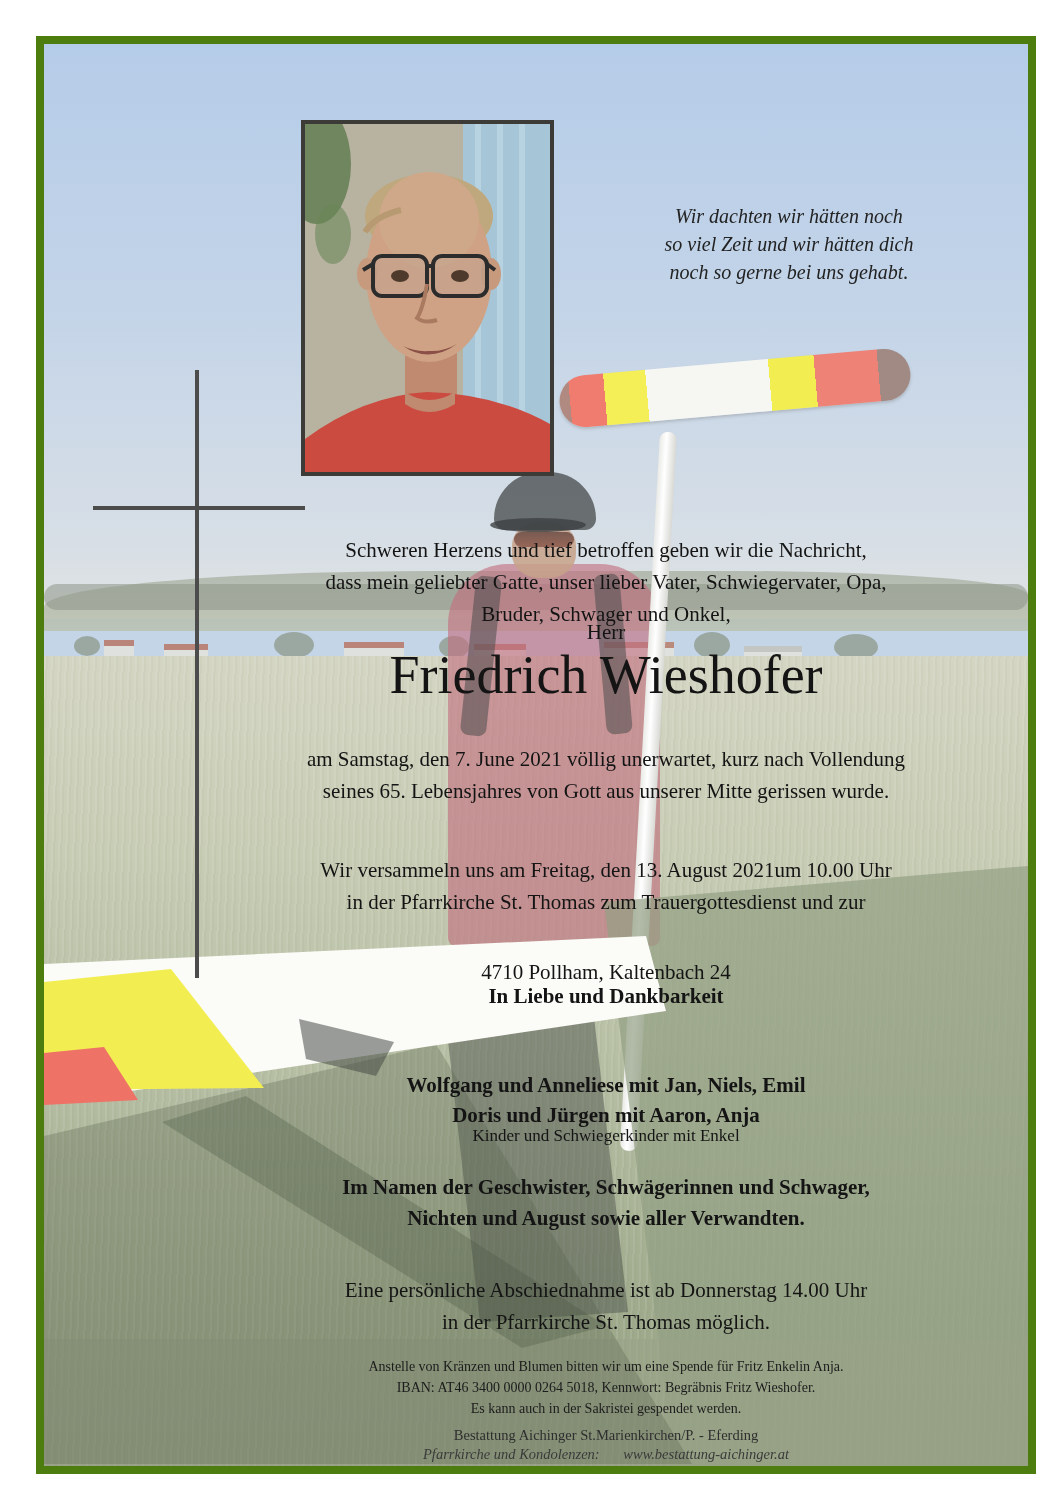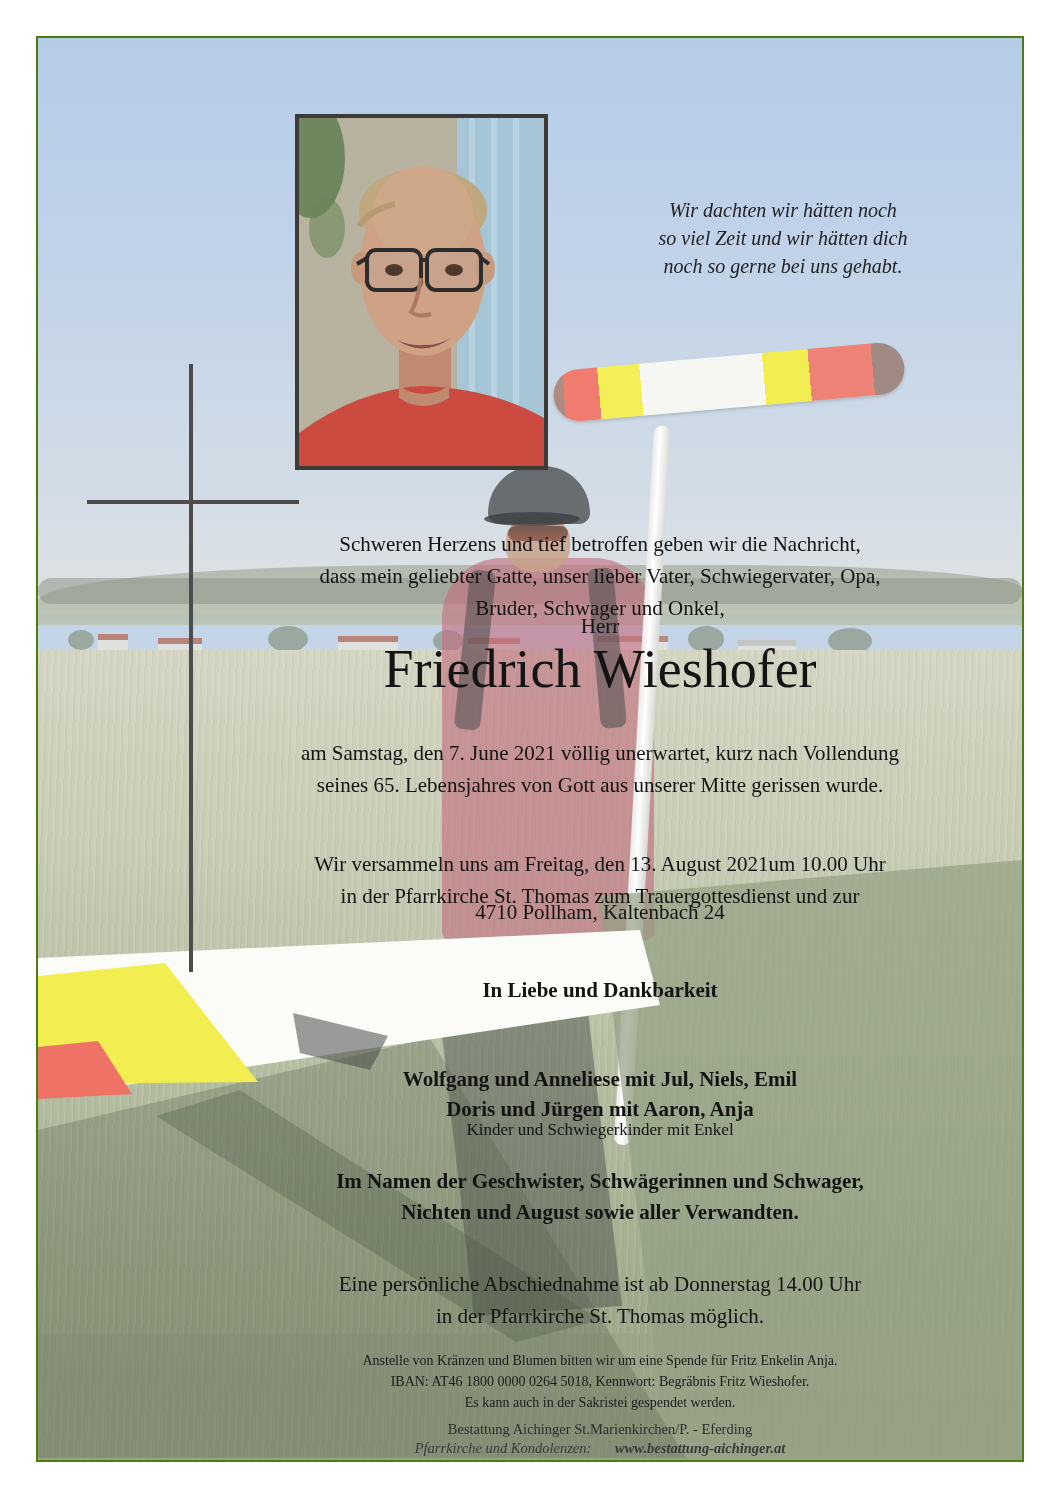--- a/index.html
+++ b/index.html
@@ -1,18 +1,18 @@
 <!DOCTYPE html>
 <html><head>
 <meta charset="utf-8">
 <style>
   html,body{margin:0;padding:0;background:#ffffff;}
   #page{position:relative;width:1062px;height:1500px;background:#ffffff;overflow:hidden;
         font-family:"Liberation Serif",serif;}
-  #card{position:absolute;left:36px;top:36px;width:984px;height:1422px;border:2px solid #4d7c0f;overflow:hidden;background:#c5d5e8;}
+  #card{position:absolute;left:36px;top:36px;width:984px;height:1422px;border:8px solid #4d7c0f;overflow:hidden;background:#c5d5e8;}
   .abs{position:absolute;}
   
   .sky{left:0;top:0;width:100%;height:575px;background:linear-gradient(#b5cce8 0%,#c3d4e8 45%,#d6dee6 85%,#dfe3e2 100%);}
   .hills{left:0;top:527px;width:100%;height:60px;background:linear-gradient(#a9b0a3,#b9c0ac);opacity:.8;border-radius:40% 30% 0 0/60% 40% 0 0;}
   .treeline{left:0;top:540px;width:100%;height:26px;background:#8e9588;opacity:.55;border-radius:50px;}
   .village{left:0;top:578px;width:100%;height:40px;}
   .house{position:absolute;background:#e8e6dd;width:30px;height:12px;border-top:6px solid #b56a55;opacity:.75;}
   .tree{position:absolute;background:#7e8a71;border-radius:50%;opacity:.6;}
   .field{left:0;top:612px;width:100%;height:812px;background:linear-gradient(#d4d6c3 0%,#c7ccb4 25%,#b3bca0 55%,#a0ab8d 80%,#97a287 100%);}
   .grain{left:0;top:612px;width:100%;height:812px;opacity:.5;
@@ -37,31 +37,31 @@
   .cross-h{left:49px;top:462px;width:212px;height:4px;background:#4c4c4c;}
   
   .txt{position:absolute;text-align:center;color:#141414;white-space:nowrap;}
   .col{left:132px;width:860px;}
   .quote{left:520px;width:450px;top:158px;font-size:20px;line-height:28px;font-style:italic;color:#222;}
   .announce{top:490px;font-size:21px;line-height:32px;}
   .salut{top:576px;font-size:21px;}
   .bigname{top:600px;font-size:54px;line-height:62px;}
   .death{top:699px;font-size:21px;line-height:32px;}
   .service{top:810px;font-size:21px;line-height:32px;}
-  .addr{top:862px;font-size:21px;}
+  .addr{top:916px;font-size:21px;}
   .closing{top:940px;font-size:21px;font-weight:bold;}
   .wife{top:985px;font-size:21px;font-weight:bold;}
   .family{top:1026px;font-size:21px;line-height:30px;font-weight:bold;}
   .famnote{top:1082px;font-size:17px;}
   .relatives{top:1128px;font-size:21px;line-height:31px;font-weight:bold;}
   .farewell{top:1230px;font-size:21px;line-height:32px;}
   .donation{top:1312px;font-size:14px;line-height:21px;color:#1c1c1c;}
   .fhome{top:1383px;font-size:14.5px;color:#2e2e2e;}
   .condol{top:1402px;font-size:14.5px;font-style:italic;color:#3a3a3a;}
-  .condol b{font-weight:bold;margin-left:20px;}
+  .condol b{font-weight:normal;margin-left:20px;}
 </style>
 </head>
 <body>
 
 <div id="page">
   <div id="card">
 
     <div class="abs sky"></div>
     <div class="abs hills"></div>
     <div class="abs treeline"></div>
@@ -159,38 +159,38 @@
 
     <div class="txt col service">
       <div>Wir versammeln uns am Freitag, den 13. August 2021um 10.00 Uhr</div>
       <div>in der Pfarrkirche St. Thomas zum Trauergottesdienst und zur</div>
     </div>
 
     <div class="txt col addr">4710 Pollham, Kaltenbach 24</div>
     <div class="txt col closing">In Liebe und Dankbarkeit</div>
 
     <div class="txt col family">
-      <div>Wolfgang und Anneliese mit Jul, Niels, Emil</div>
+      <div>Wolfgang und Anneliese mit Jan, Niels, Emil</div>
       <div>Doris und Jürgen mit Aaron, Anja</div>
     </div>
     <div class="txt col famnote">Kinder und Schwiegerkinder mit Enkel</div>
 
     <div class="txt col relatives">
       <div>Im Namen der Geschwister, Schwägerinnen und Schwager,</div>
       <div>Nichten und August sowie aller Verwandten.</div>
     </div>
 
     <div class="txt col farewell">
       <div>Eine persönliche Abschiednahme ist ab Donnerstag 14.00 Uhr</div>
       <div>in der Pfarrkirche St. Thomas möglich.</div>
     </div>
 
     <div class="txt col donation">
       <div>Anstelle von Kränzen und Blumen bitten wir um eine Spende für Fritz Enkelin Anja.</div>
-      <div>IBAN: AT46 1800 0000 0264 5018, Kennwort: Begräbnis Fritz Wieshofer.</div>
+      <div>IBAN: AT46 3400 0000 0264 5018, Kennwort: Begräbnis Fritz Wieshofer.</div>
       <div>Es kann auch in der Sakristei gespendet werden.</div>
     </div>
 
     <div class="txt col fhome">Bestattung Aichinger St.Marienkirchen/P. - Eferding</div>
     <div class="txt col condol">
       <span>Pfarrkirche und Kondolenzen: </span><b>www.bestattung-aichinger.at</b>
     </div>
 
   </div>
 </div>

